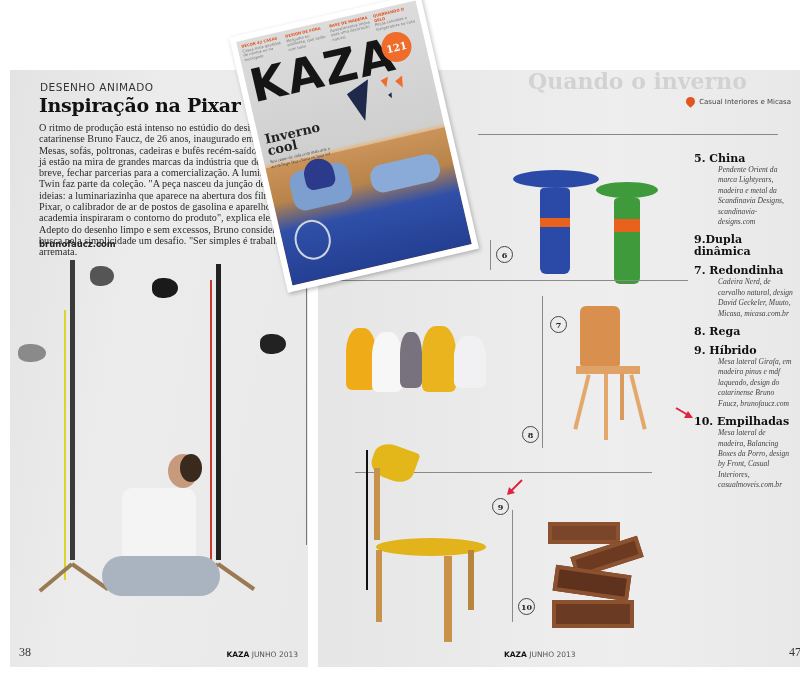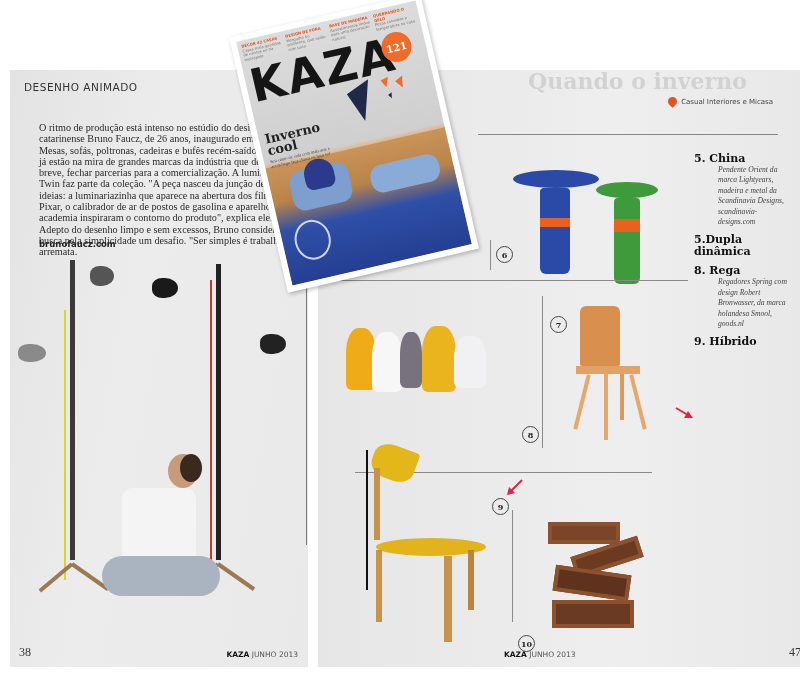--- a/index.html
+++ b/index.html
@@ -6,21 +6,21 @@
   html, body { width: 800px; height: 675px; background: #ffffff; overflow: hidden; }
   body { position: relative; font-family: "DejaVu Serif", serif; }
 
   
   .page-left {
     position: absolute; left: 10px; top: 70px; width: 298px; height: 597px;
     background: linear-gradient(100deg, #e3e3e3 0%, #ececec 40%, #e9e9e9 100%);
     overflow: hidden;
   }
   .kicker {
-    position: absolute; left: 14px; top: 11px;
+    position: absolute; left: 30px; top: 11px;
     font-family: "DejaVu Sans", sans-serif; font-size: 10.5px; letter-spacing: 0.5px;
     color: #333;
   }
   .headline {
     position: absolute; left: 29px; top: 24px;
     font-family: "DejaVu Serif", serif; font-weight: bold; font-size: 19px;
     color: #111; letter-spacing: -0.3px;
   }
   .body-text {
     position: absolute; left: 29px; top: 52px; width: 264px;
@@ -53,21 +53,21 @@
   .page-right {
     position: absolute; left: 318px; top: 70px; width: 495px; height: 597px;
     background: linear-gradient(90deg, #e6e6e6 0%, #eeeeee 60%, #e8e8e8 100%);
     overflow: hidden;
   }
   .ghost-title {
     position: absolute; left: 210px; top: -2px;
     font-family: "DejaVu Serif", serif; font-weight: bold; font-size: 22px; color: #d2d2d2;
   }
   .credit-line {
-    position: absolute; right: 40px; top: 27px; display: flex; align-items: center; gap: 4px;
+    position: absolute; right: 22px; top: 27px; display: flex; align-items: center; gap: 4px;
     font-family: "DejaVu Sans", sans-serif; font-size: 7px; color: #444;
   }
   .pin-icon {
     width: 9px; height: 9px; border-radius: 50% 50% 50% 0; transform: rotate(-45deg);
     background: #e2551f; display: inline-block;
   }
   .top-rule { position: absolute; left: 160px; top: 64px; width: 300px; height: 1px; background: #888; }
   .hrule { position: absolute; height: 1px; background: #8a8a8a; }
   .vrule { position: absolute; width: 1px; background: #8a8a8a; }
   .num-circle {
@@ -123,20 +123,21 @@
   .cover-photo {
     position: absolute; left: 0; right: 0; top: 130px; bottom: 0;
     background: linear-gradient(180deg, #c9935a 0%, #b98449 30%, #2f4fa8 55%, #243f92 100%);
   }
 </style>
 </head>
 <body>
 
 <div class="page-left">
   <div class="kicker">DESENHO ANIMADO</div>
+  <div class="headline">Inspiração na Pixar</div>
   <div class="body-text">O ritmo de produção está intenso no estúdio do designer catarinense Bruno Faucz, de 26 anos, inaugurado em março. Mesas, sofás, poltronas, cadeiras e bufês recém-saídos do forno já estão na mira de grandes marcas da indústria que devem, em breve, fechar parcerias para a comercialização. A luminária Twin faz parte da coleção. "A peça nasceu da junção de várias ideias: a luminariazinha que aparece na abertura dos filmes da Pixar, o calibrador de ar de postos de gasolina e aparelhos de academia inspiraram o contorno do produto", explica ele. Adepto do desenho limpo e sem excessos, Bruno considera a busca pela simplicidade um desafio. "Ser simples é trabalhoso", arremata.</div>
   <div class="site-link">brunofaucz.com</div>
   <div class="col-rule-left"></div>
 
   <div class="photo-area">
 
     <div class="pole" style="left:60px;top:10px;height:300px;background:#3a3a3a;"></div>
     <div class="cord" style="left:54px;top:60px;height:270px;background:#d9d52e;"></div>
     <div class="lamp-head" style="left:80px;top:16px;width:24px;height:20px;background:#555;"></div>
     <div class="lamp-head" style="left:8px;top:94px;width:28px;height:18px;background:#8a8a8a;"></div>
@@ -202,40 +203,48 @@
   <div class="shape" style="left:126px;top:486px;width:8px;height:86px;background:#c8924a;"></div>
   <div class="shape" style="left:150px;top:480px;width:6px;height:60px;background:#b8853f;"></div>
   <div class="shape" style="left:48px;top:380px;width:2px;height:140px;background:#111;"></div>
 
   <svg class="red-arrow" style="left:188px;top:408px;" width="18" height="18" viewBox="0 0 18 18">
       <line x1="16" y1="2" x2="4" y2="14" stroke="#e0233e" stroke-width="2"></line>
       <polygon points="1,17 3,9 9,15" fill="#e0233e"></polygon>
     </svg>
   <div class="num-circle" style="left:174px;top:428px;">9</div>
   <div class="vrule" style="left:194px;top:440px;height:112px;"></div>
-  <div class="num-circle" style="left:200px;top:528px;margin-top:37px;">10</div>
+  <div class="num-circle" style="left:200px;top:528px;">10</div>
   <div class="shape" style="left:230px;top:452px;width:72px;height:22px;background:#7a4528;border:4px solid #8c5230;"></div>
   <div class="shape" style="left:254px;top:476px;width:70px;height:22px;background:#6c3a20;border:4px solid #8c5230;transform:rotate(-18deg);"></div>
   <div class="shape" style="left:236px;top:500px;width:76px;height:26px;background:#5e321c;border:4px solid #8c5230;transform:rotate(8deg);"></div>
   <div class="shape" style="left:234px;top:530px;width:82px;height:28px;background:#6a3a22;border:4px solid #8c5230;"></div>
 
   <div class="captions">
     <div class="cap">
       <div class="cap-title">5. China</div>
       <div class="cap-text">Pendente Orient da marca Lightyears, madeira e metal da Scandinavia Designs, scandinavia-designs.com</div>
     </div>
     <div class="cap">
-      <div class="cap-title">5.Dupla dinâmica</div>
+      <div class="cap-title">9.Dupla dinâmica</div>
+    </div>
+    <div class="cap">
+      <div class="cap-title">7. Redondinha</div>
+      <div class="cap-text">Cadeira Nerd, de carvalho natural, design David Geckeler, Muuto, Micasa, micasa.com.br</div>
     </div>
     <div class="cap">
       <div class="cap-title">8. Rega</div>
-      <div class="cap-text">Regadores Spring com design Robert Bronwasser, da marca holandesa Smool, goods.nl</div>
     </div>
     <div class="cap">
       <div class="cap-title">9. Híbrido</div>
+      <div class="cap-text">Mesa lateral Girafa, em madeira pinus e mdf laqueado, design do catarinense Bruno Faucz, brunofaucz.com</div>
+    </div>
+    <div class="cap">
+      <div class="cap-title">10. Empilhadas</div>
+      <div class="cap-text">Mesa lateral de madeira, Balancing Boxes da Porro, design by Front, Casual Interiores, casualmoveis.com.br</div>
     </div>
   </div>
   <svg class="red-arrow" style="left:356px;top:336px;" width="20" height="14" viewBox="0 0 20 14">
       <line x1="2" y1="2" x2="14" y2="9" stroke="#e0233e" stroke-width="2"></line>
       <polygon points="19,12 10,12 14,5" fill="#e0233e"></polygon>
     </svg>
 
   <div class="folio-brand" style="left:186px;right:auto;bottom:8px;"><b>KAZA</b> <span>JUNHO 2013</span></div>
   <div class="folio-num" style="left:auto;right:12px;text-align:right;">47</div>
 </div>

